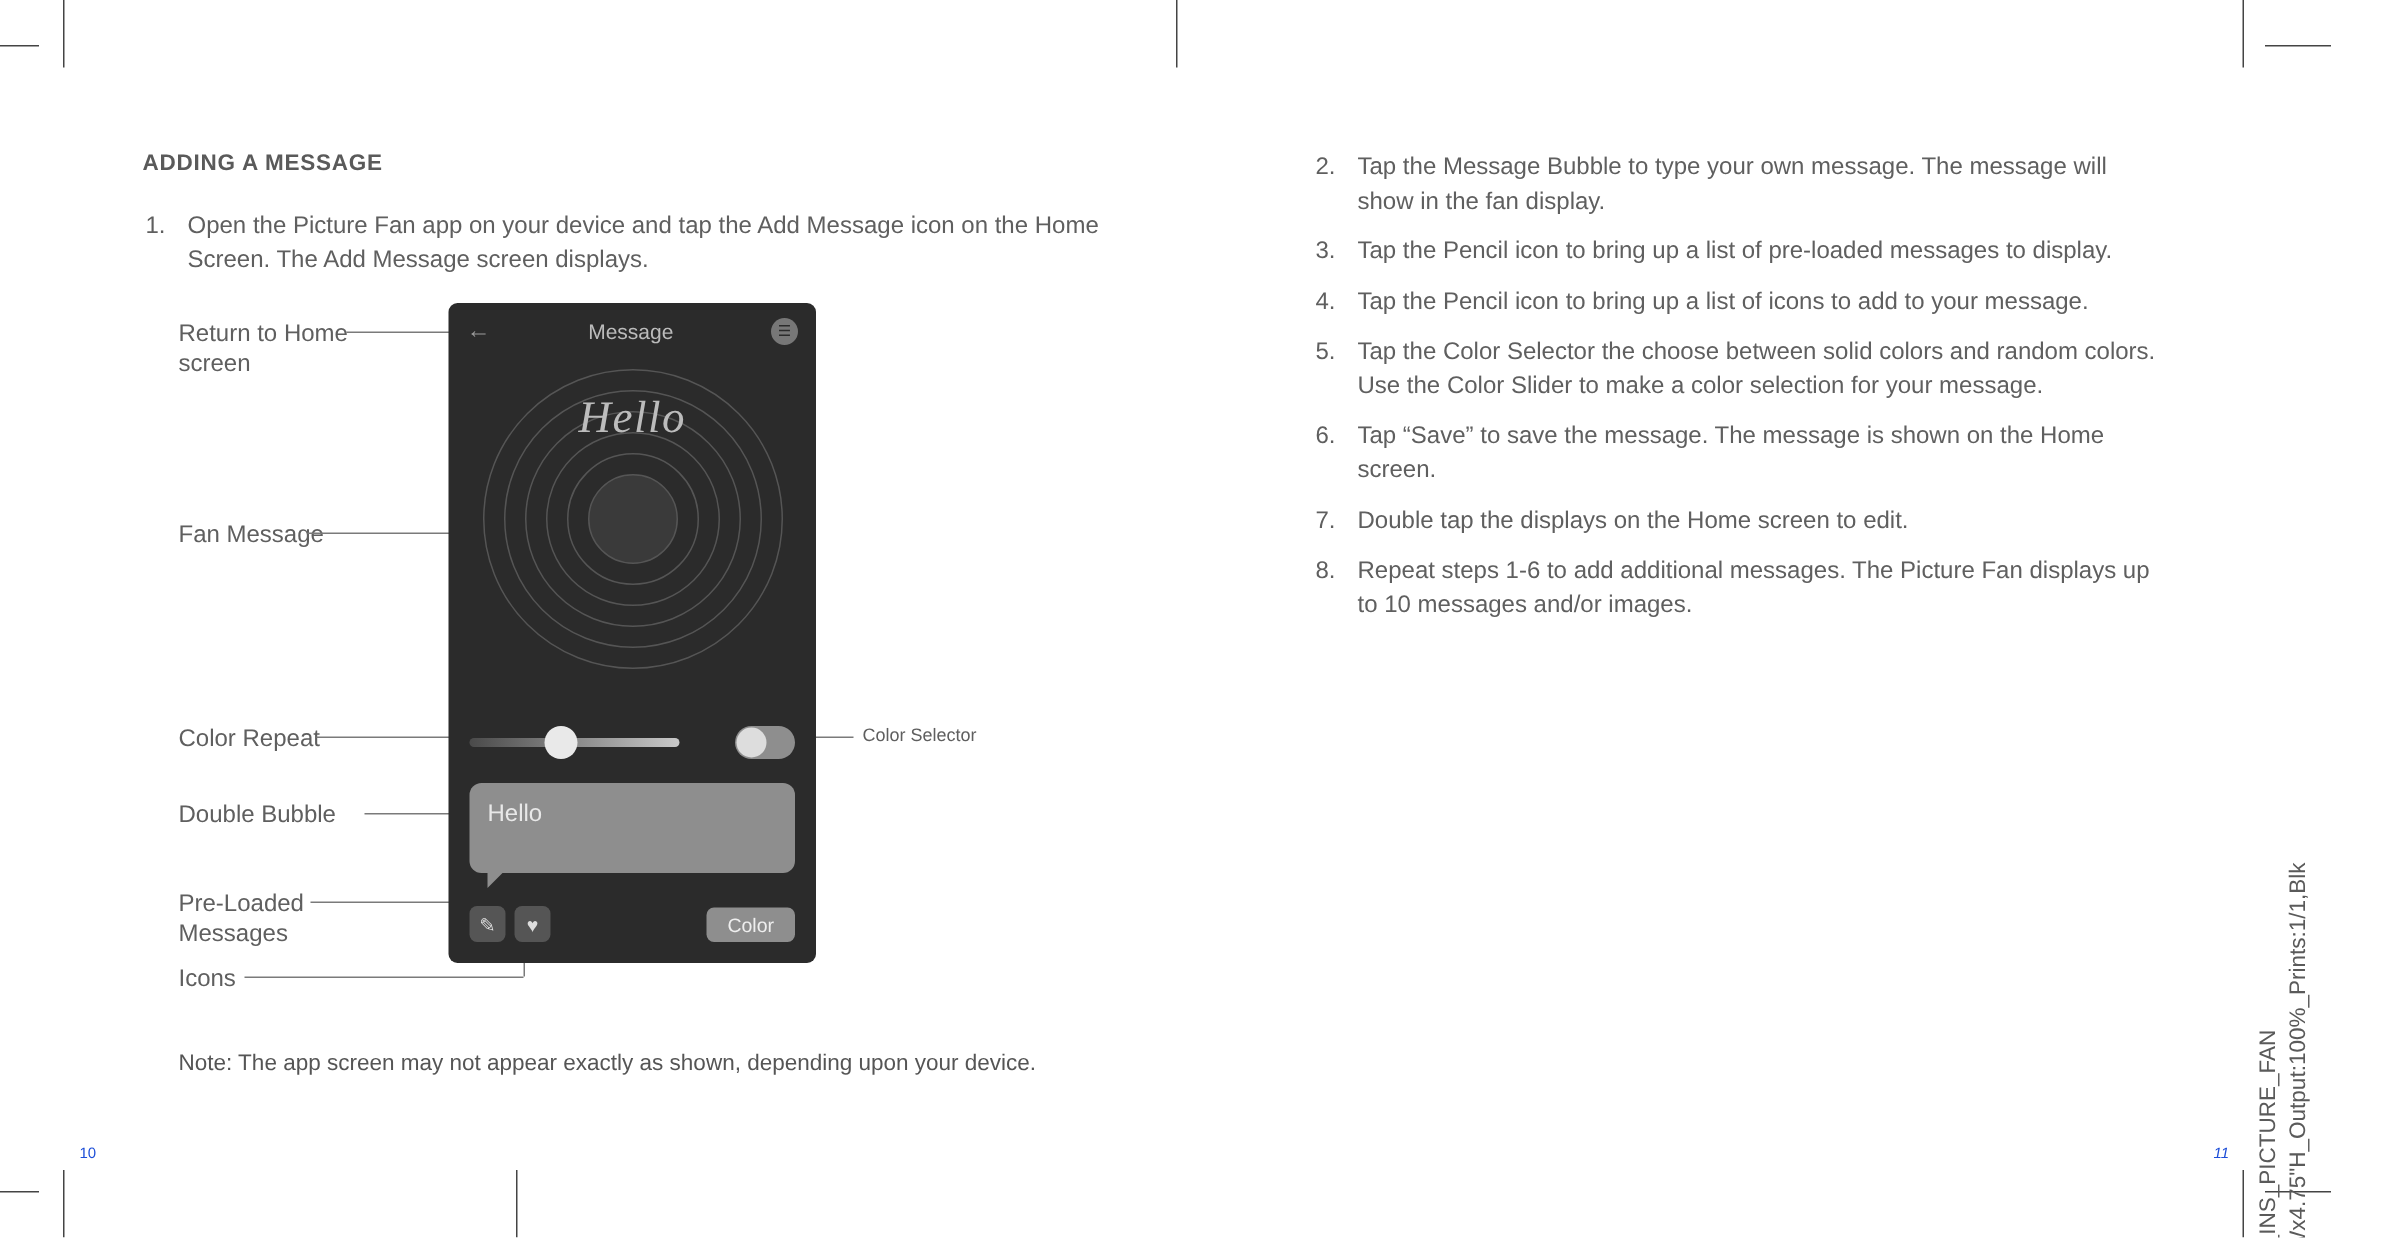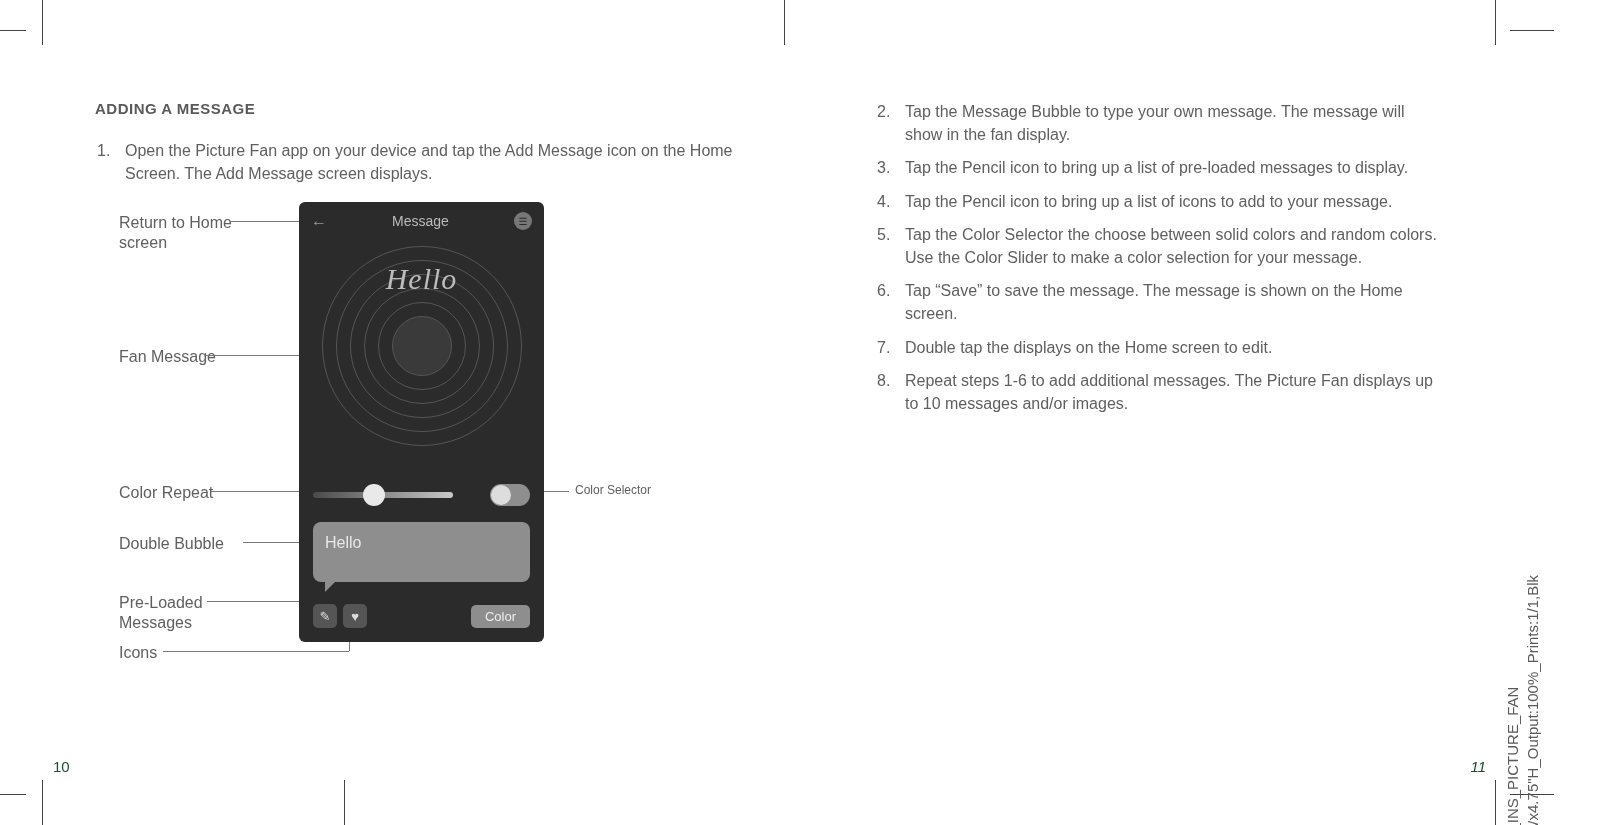--- a/index.html
+++ b/index.html
@@ -34,21 +34,21 @@
 
   .heading { font-size:15px; font-weight:700; color:#5a5a5a; letter-spacing:.5px; margin-bottom:22px; }
 
   ol.steps { list-style:none; font-size:16px; line-height:1.45; color:#5f5f5f; }
   ol.steps li { display:flex; margin-bottom:10px; }
   ol.steps li .num { width:30px; flex-shrink:0; text-align:left; padding-left:2px; }
   ol.steps li .txt { flex:1; }
 
   .note { font-size:15px; color:#555; margin-top:18px; margin-left:24px; }
 
-  .pagenum { position:absolute; bottom:20px; font-size:15px; color:#14532d; }
+  .pagenum { position:absolute; bottom:20px; font-size:10px; color:#1d4ed8; }
   .page.left .pagenum { left:10px; }
   .page.right .pagenum { right:10px;font-style:italic; }
 
   .print-id { position:absolute; right:62px; bottom:250px; transform:rotate(-90deg); transform-origin:right bottom; font-size:15px; color:#5a5a5a; white-space:nowrap; line-height:1.3; text-align:left; }
 
   
   .diagram { position:relative; margin-left:24px; margin-top:22px; height:475px; width:660px; }
   .labelcol { position:absolute; left:0; top:0; width:150px; font-size:16px; color:#5f5f5f; line-height:1.25; }
   .labelcol .lab { position:absolute; left:0; }
 
@@ -162,20 +162,21 @@
         <div class="bottom-row">
           <div class="icon-pair">
             <div class="icon-sq">✎</div>
             <div class="icon-sq">♥</div>
           </div>
           <div class="savebtn"><span>Color</span></div>
         </div>
       </div>
     </div>
 
+    <div class="note">Note: The app screen may not appear exactly as shown, depending upon your device.</div>
     <div class="pagenum">10</div>
   </div>
 
   <div class="page right">
     <ol class="steps" id="right-steps">
         <li>
           <span class="num">2.</span>
           <span class="txt">Tap the Message Bubble to type your own message. The message will show in the fan display.</span>
         </li>
         <li>

